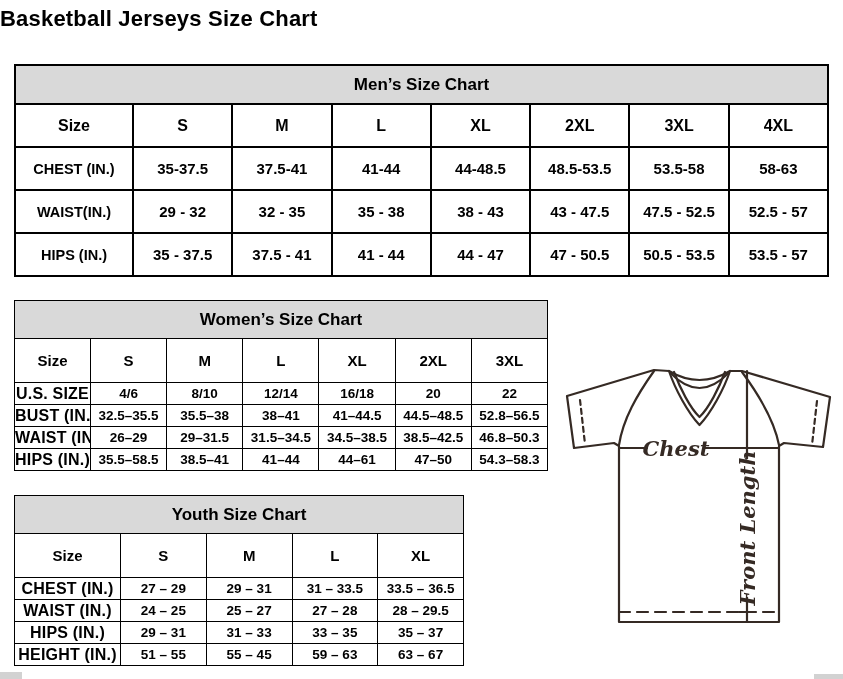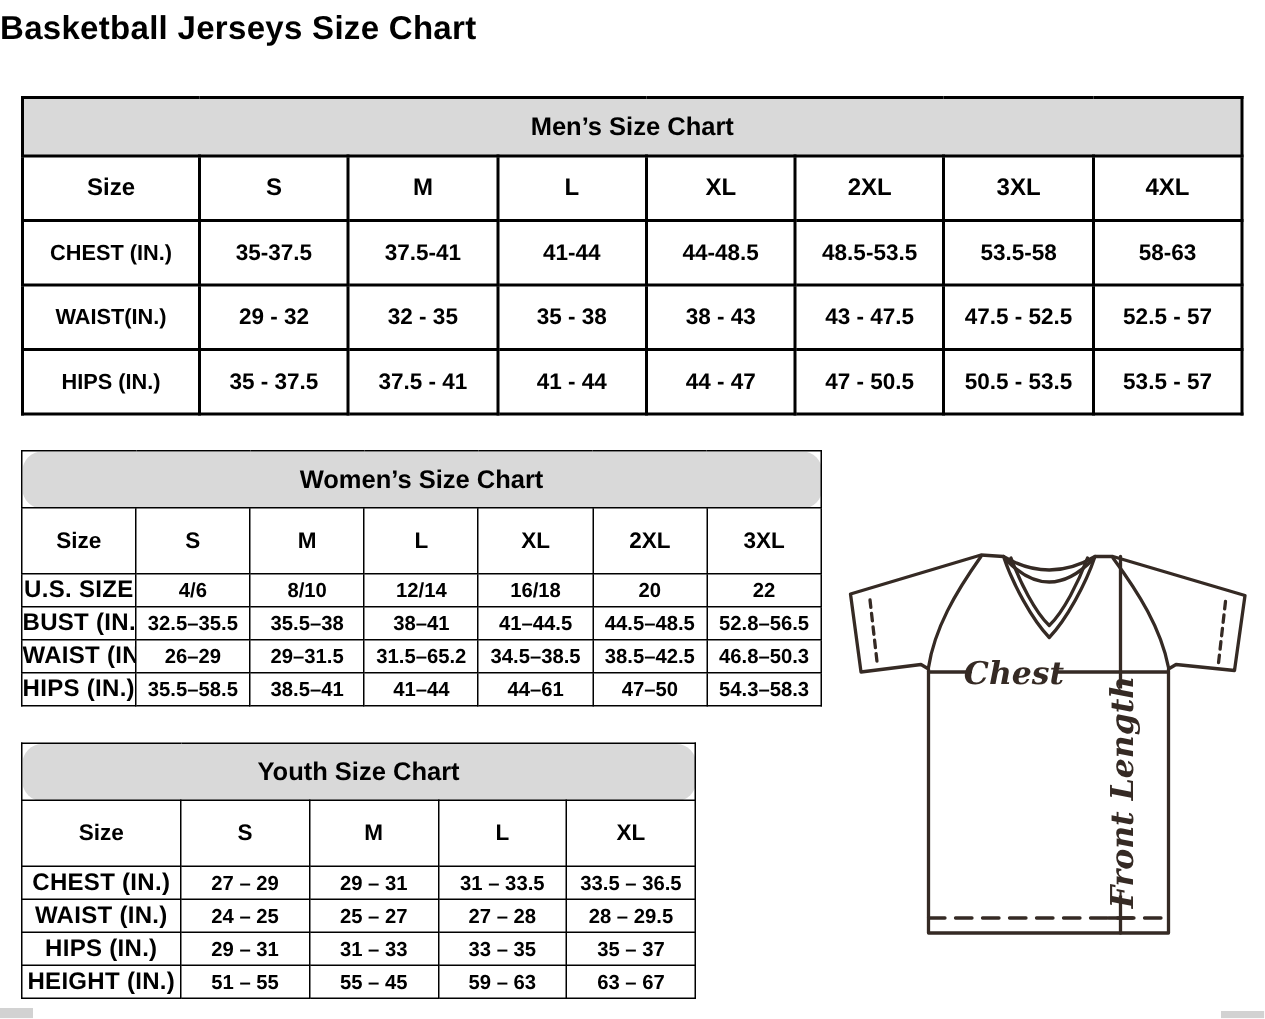--- a/index.html
+++ b/index.html
@@ -23,21 +23,21 @@
   #mens-table { left:14px; top:64px; width:815px; }
   #mens-table .band td { height:39px; }
   #mens-table .cols td { height:43px; font-weight:bold; font-size:16px; }
   #mens-table .datarow td { height:43px; font-weight:bold; font-size:15px; }
   #mens-table .datarow td.rowlabel { font-size:14.5px; }
 
   
   table.sub td { border:1.5px solid #000; }
   #womens-table { left:14px; top:300px; width:534px; }
   #youth-table  { left:14px; top:495px; width:450px; }
-  table.sub .band td { height:38px;border-radius:13px; }
+  table.sub .band td { height:38px; }
   table.sub .cols td { height:44px; font-weight:bold; font-size:15px; }
   table.sub .datarow td { height:22px; font-weight:bold; font-size:13.5px; }
   table.sub .datarow td.rowlabel { font-size:16px; letter-spacing:0.2px; }
 
   .jersey-wrap { position:absolute; left:553px; top:355px; width:290px; height:300px; }
   .jersey-wrap svg { display:block; }
   .measure-text {
     font-family:"DejaVu Serif", serif; font-style:italic; font-weight:bold;
     font-size:21px; fill:#352a24;
   }
@@ -135,21 +135,21 @@
       <td>35.5–38</td>
       <td>38–41</td>
       <td>41–44.5</td>
       <td>44.5–48.5</td>
       <td>52.8–56.5</td>
     </tr>
     <tr class="datarow">
       <td class="rowlabel">WAIST (IN.)</td>
       <td>26–29</td>
       <td>29–31.5</td>
-      <td>31.5–65.2</td>
+      <td>31.5–34.5</td>
       <td>34.5–38.5</td>
       <td>38.5–42.5</td>
       <td>46.8–50.3</td>
     </tr>
     <tr class="datarow">
       <td class="rowlabel">HIPS (IN.)</td>
       <td>35.5–58.5</td>
       <td>38.5–41</td>
       <td>41–44</td>
       <td>44–61</td>

